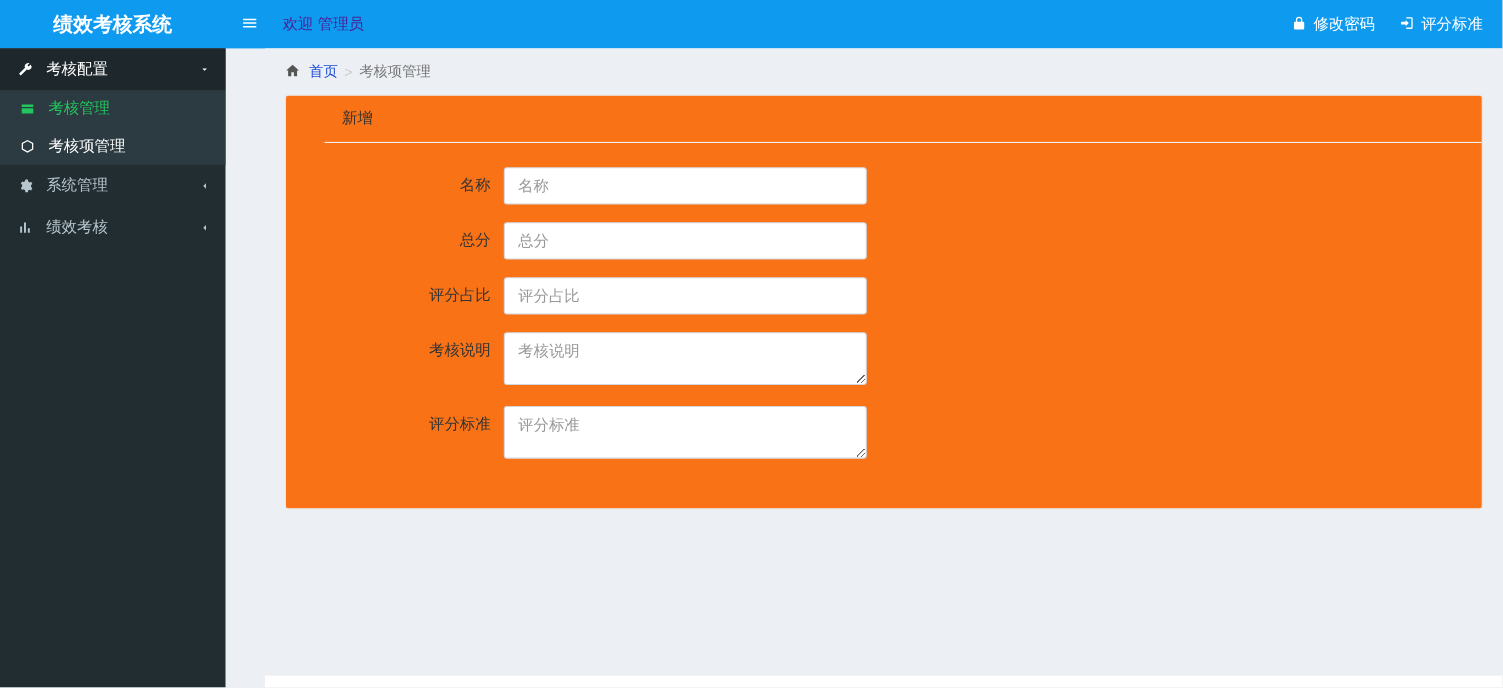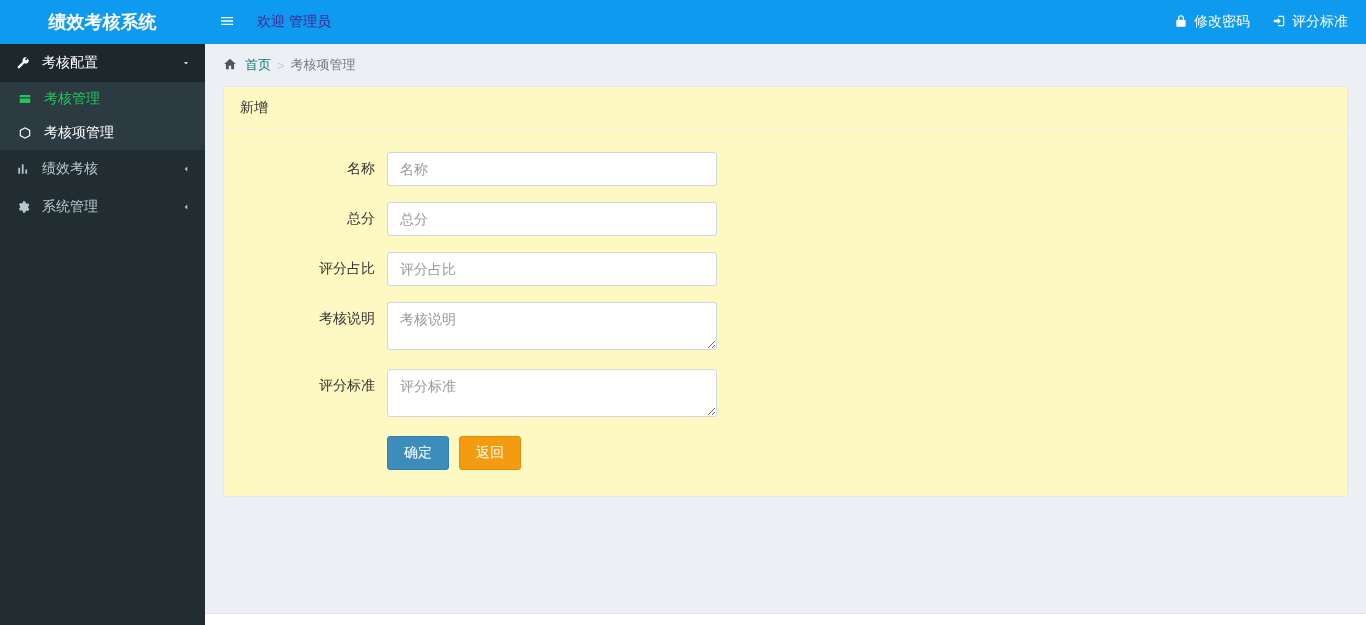--- a/index.html
+++ b/index.html
@@ -10,21 +10,21 @@
   .topbar { height: 44px; background: #0e9aef; color: #fff; display: flex; align-items: center; }
   .logo { width: 205px; text-align: center; font-size: 18px; font-weight: bold; line-height: 44px; background: #0e9aef; }
   .topbar-menu-toggle { width: 44px; display: flex; align-items: center; justify-content: center; cursor: pointer; }
   .topbar-menu-toggle svg { width: 16px; height: 16px; fill: #fff; }
   .welcome { margin-left: 8px; color: #4c1d95; }
   .topbar-right { margin-left: auto; display: flex; align-items: center; padding-right: 18px; }
   .topbar-link { display: flex; align-items: center; color: #fff; text-decoration: none; margin-left: 22px; cursor: pointer; }
   .topbar-link svg { width: 14px; height: 14px; fill: #fff; margin-right: 6px; }
 
   
-  .body-wrap { flex: 1; display: flex; min-height: 0; }
+  .body-wrap { flex: 1; display: flex; min-height: 0; gap: 36px; }
   .sidebar { width: 205px; background: #222d32; color: #b8c7ce; display: flex; flex-direction: column; }
   .content { flex: 1; display: flex; flex-direction: column; min-width: 0; background: #ecf0f5; }
 
   
   .nav-item { display: flex; align-items: center; padding: 10px 14px 10px 16px; cursor: pointer; color: #b8c7ce; }
   .nav-item.level1 { font-size: 14px; }
   .nav-item.active-parent { background: #1e282c; color: #fff; }
   .nav-item .icon { width: 20px; display: flex; align-items: center; justify-content: flex-start; margin-right: 6px; }
   .nav-item .icon svg { width: 14px; height: 14px; fill: currentColor; }
   .nav-item .chev { margin-left: auto; }
@@ -32,25 +32,25 @@
   .subnav { background: #2c3b41; }
   .sub-item { display: flex; align-items: center; padding: 8px 14px 8px 18px; cursor: pointer; color: #22c55e; font-size: 14px; }
   .sub-item .icon { width: 20px; display: flex; align-items: center; margin-right: 6px; }
   .sub-item .icon svg { width: 14px; height: 14px; fill: currentColor; }
   .sub-item.active { color: #fff; }
 
   
   .breadcrumb { display: flex; align-items: center; padding: 12px 18px; color: #777; font-size: 13px; }
   .breadcrumb svg { width: 14px; height: 14px; fill: #555; margin-right: 8px; }
   .breadcrumb .sep { margin: 0 6px; color: #ccc; }
-  .breadcrumb a { color: #0f766e; text-decoration: none; cursor: pointer; }
+  .breadcrumb a { color: #1d4ed8; text-decoration: none; cursor: pointer; }
   .breadcrumb .cur { color: #777; }
 
   
-  .panel { margin: 0 18px 18px 18px; background: #fef9c3; border: 1px solid #e7e7e7; border-radius: 3px; }
+  .panel { margin: 0 18px 18px 18px; background: #f97316; border: 1px solid #e7e7e7; border-radius: 3px; padding-left: 35px; }
   .panel-header { padding: 12px 16px; border-bottom: 1px solid #f0f0f0; font-size: 14px; color: #333; }
   .panel-body { padding: 22px 20px 26px 20px; margin-left: 43px; }
 
   
   .form-row { display: flex; align-items: flex-start; margin-bottom: 16px; }
   .form-label { width: 100px; text-align: right; padding-right: 12px; padding-top: 8px; color: #333; }
   .form-control { width: 330px; }
   .form-control input[type="text"], .form-control textarea {
     width: 100%; border: 1px solid #d2d6de; border-radius: 3px;
     padding: 8px 12px; font-size: 14px; color: #555; font-family: inherit;
@@ -133,37 +133,37 @@
           <svg viewBox="0 0 24 24">
               <path d="M12 2l9 5v10l-9 5-9-5V7l9-5zm0 2.3L5 8v8l7 3.9L19 16V8l-7-3.7z"></path>
             </svg>
         </span>
         <span>考核项管理</span>
       </div>
     </div>
     <div class="nav-item level1">
       <span class="icon">
         <svg viewBox="0 0 24 24">
-            <path d="M4 20h3V10H4v10zm6 0h3V4h-3v16zm6 0h3v-7h-3v7z"></path>
-          </svg>
-      </span>
-      <span>绩效考核</span>
+            <path d="M12 8a4 4 0 1 0 4 4 4 4 0 0 0-4-4zm9 4a7.9 7.9 0 0 0-.1-1.3l2.1-1.6-2-3.5-2.5 1a8 8 0 0 0-2.2-1.3L16 2h-4l-.3 2.7a8 8 0 0 0-2.2 1.3l-2.5-1-2 3.5 2.1 1.6A7.9 7.9 0 0 0 7 12a7.9 7.9 0 0 0 .1 1.3L5 14.9l2 3.5 2.5-1a8 8 0 0 0 2.2 1.3L12 22h4l.3-2.7a8 8 0 0 0 2.2-1.3l2.5 1 2-3.5-2.1-1.6A7.9 7.9 0 0 0 21 12z"></path>
+          </svg>
+      </span>
+      <span>系统管理</span>
       <span class="chev">
         <svg viewBox="0 0 24 24">
             <path d="M15 6l-6 6 6 6z"></path>
           </svg>
       </span>
     </div>
     <div class="nav-item level1">
       <span class="icon">
         <svg viewBox="0 0 24 24">
-            <path d="M12 8a4 4 0 1 0 4 4 4 4 0 0 0-4-4zm9 4a7.9 7.9 0 0 0-.1-1.3l2.1-1.6-2-3.5-2.5 1a8 8 0 0 0-2.2-1.3L16 2h-4l-.3 2.7a8 8 0 0 0-2.2 1.3l-2.5-1-2 3.5 2.1 1.6A7.9 7.9 0 0 0 7 12a7.9 7.9 0 0 0 .1 1.3L5 14.9l2 3.5 2.5-1a8 8 0 0 0 2.2 1.3L12 22h4l.3-2.7a8 8 0 0 0 2.2-1.3l2.5 1 2-3.5-2.1-1.6A7.9 7.9 0 0 0 21 12z"></path>
-          </svg>
-      </span>
-      <span>系统管理</span>
+            <path d="M4 20h3V10H4v10zm6 0h3V4h-3v16zm6 0h3v-7h-3v7z"></path>
+          </svg>
+      </span>
+      <span>绩效考核</span>
       <span class="chev">
         <svg viewBox="0 0 24 24">
             <path d="M15 6l-6 6 6 6z"></path>
           </svg>
       </span>
     </div>
   </div>
 
   <div class="content">
     <div class="content-inner">
@@ -210,24 +210,20 @@
             </div>
           </div>
 
           <div class="form-row">
             <div class="form-label">评分标准</div>
             <div class="form-control">
               <textarea placeholder="评分标准" style=""></textarea>
             </div>
           </div>
 
-          <div class="form-actions">
-            <button class="btn btn-primary">确定</button>
-            <button class="btn btn-warning">返回</button>
-          </div>
 
         </div>
       </div>
     </div>
 
     <div class="footer">
       <span></span>
     </div>
   </div>
 </div>

